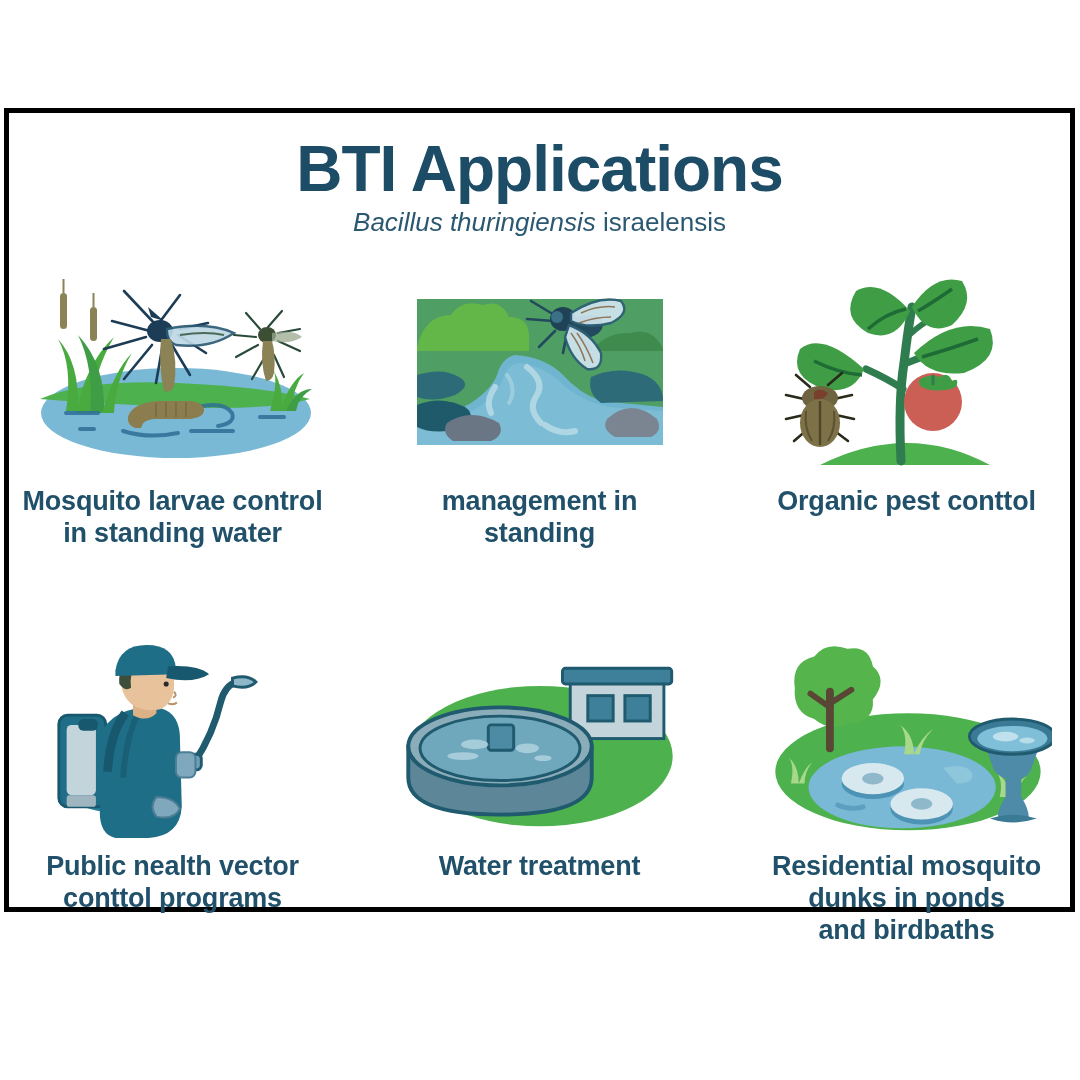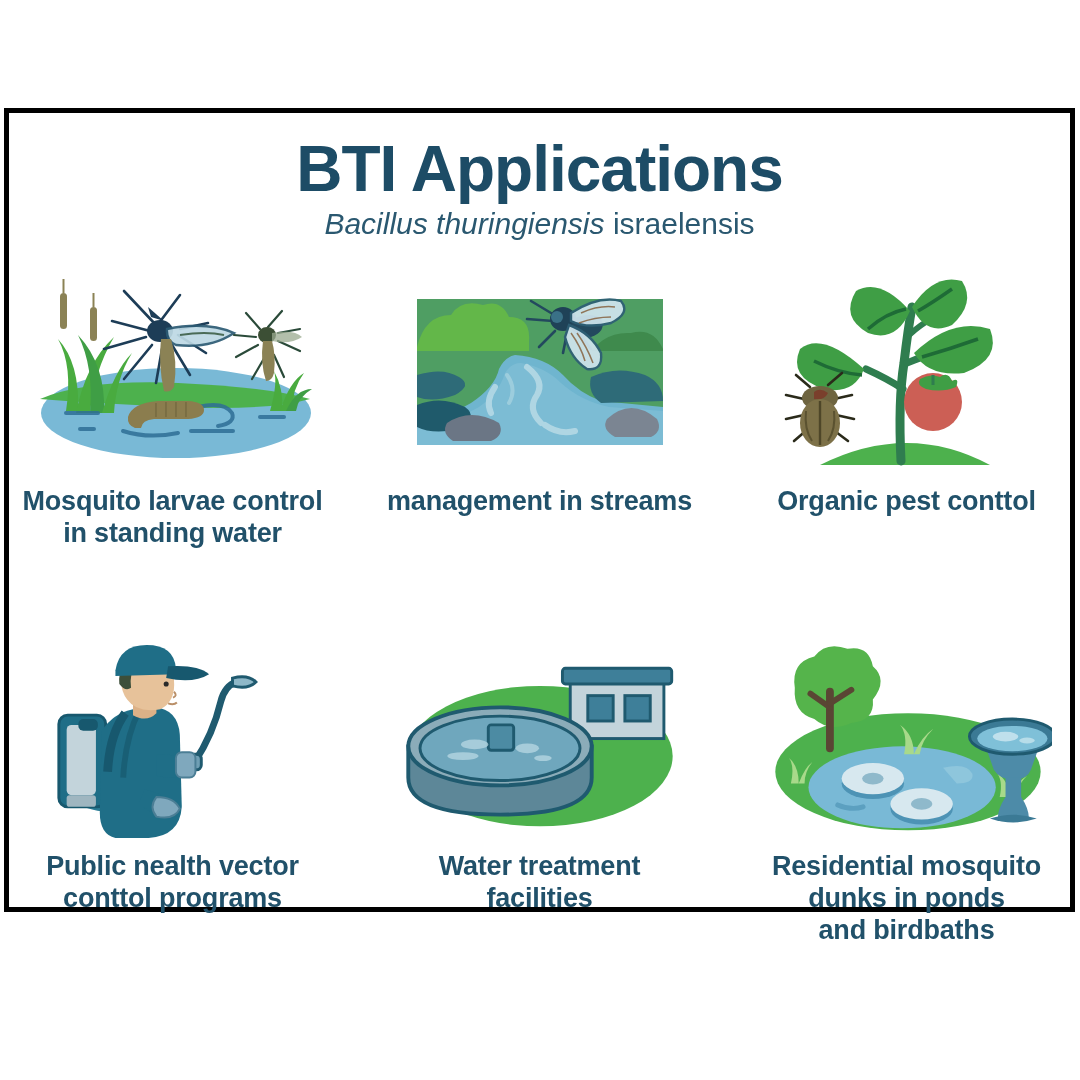--- a/index.html
+++ b/index.html
@@ -25,21 +25,21 @@
   
   #header{
     position:absolute;left:0;top:24px;width:100%;text-align:center;
   }
   #title{
     font-size:64px;font-weight:bold;color:#1d4c66;
     letter-spacing:-1px;line-height:1.0;margin:0;
   }
   #subtitle{
     margin-top:8px;
-    font-size:30px;color:#2a5870;line-height:1.0;
+    font-size:26px;color:#2a5870;line-height:1.0;
   }
   #subtitle .it{font-style:italic;font-weight:500;}
   #subtitle .rm{font-style:normal;}
 
   
   #grid{
     position:absolute;left:0;top:158px;width:100%;
     display:grid;
     grid-template-columns:1fr 1fr 1fr;
     grid-template-rows:330px 330px;
@@ -222,21 +222,21 @@
               <g stroke="#8a6a4a" stroke-width="1.5" fill="none" opacity="0.9">
                 <path d="M186 42 Q204 34 220 36"></path>
                 <path d="M184 52 Q200 46 216 46"></path>
                 <path d="M182 62 Q192 76 198 92"></path>
                 <path d="M176 62 Q186 76 190 90"></path>
               </g>
             </g>
           </svg>
         </div>
         <div class="caption">
-          <span class="ln">management in streams</span>
+          <span class="ln">management in standing</span>
         </div>
       </div>
 
       <div class="card">
         <div class="art">
           <svg viewBox="0 0 290 205" xmlns="http://www.w3.org/2000/svg">
 
             <path d="M58 194 Q146 150 228 194 Z" fill="#4db14d"></path>
 
             <path d="M139 190 Q136 130 142 92 Q146 58 150 36" stroke="#2f7d4f" stroke-width="9" fill="none" stroke-linecap="round"></path>
@@ -360,21 +360,20 @@
                 <ellipse cx="66" cy="118" rx="16" ry="4"></ellipse>
                 <ellipse cx="78" cy="106" rx="14" ry="5"></ellipse>
                 <ellipse cx="132" cy="110" rx="12" ry="5"></ellipse>
                 <ellipse cx="148" cy="120" rx="9" ry="3"></ellipse>
               </g>
             </g>
           </svg>
         </div>
         <div class="caption">
           <span class="ln">Water treatment</span>
-          <span class="ln">facilities</span>
         </div>
       </div>
 
       <div class="card row2">
         <div class="art">
           <svg viewBox="0 0 290 205" xmlns="http://www.w3.org/2000/svg">
 
             <ellipse cx="146" cy="134" rx="136" ry="60" fill="#4db14d"></ellipse>
 
             <g>

